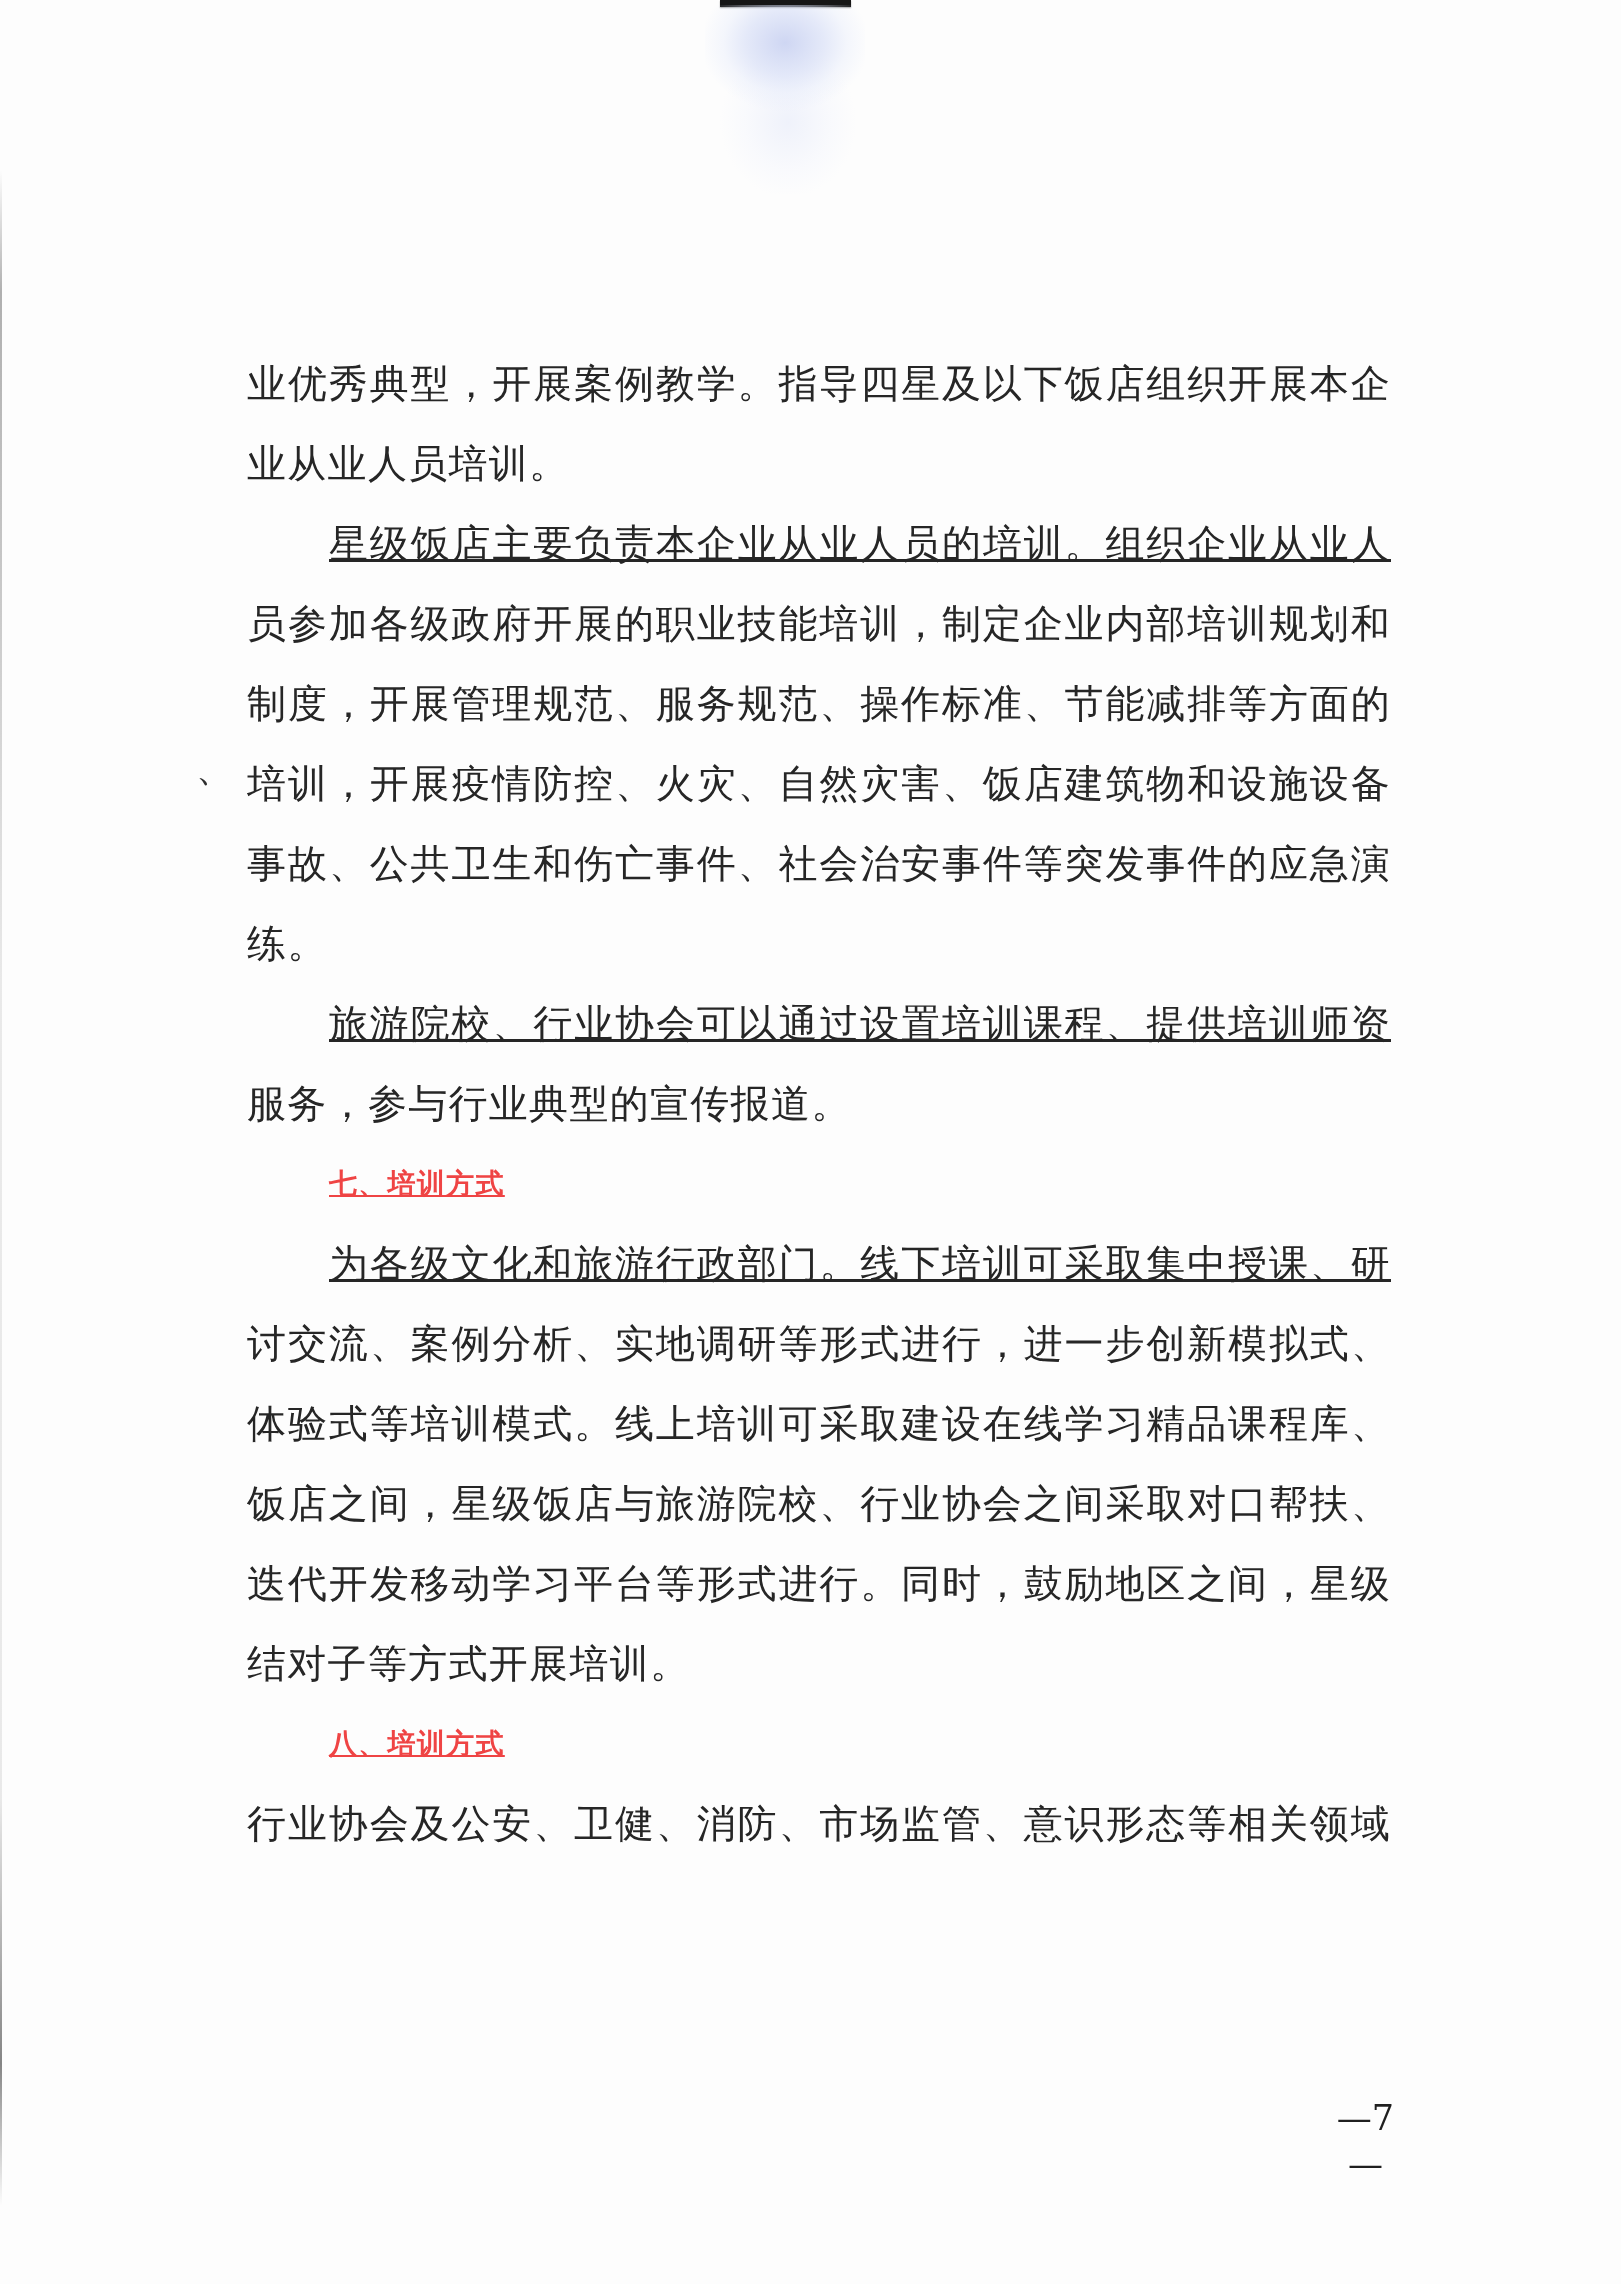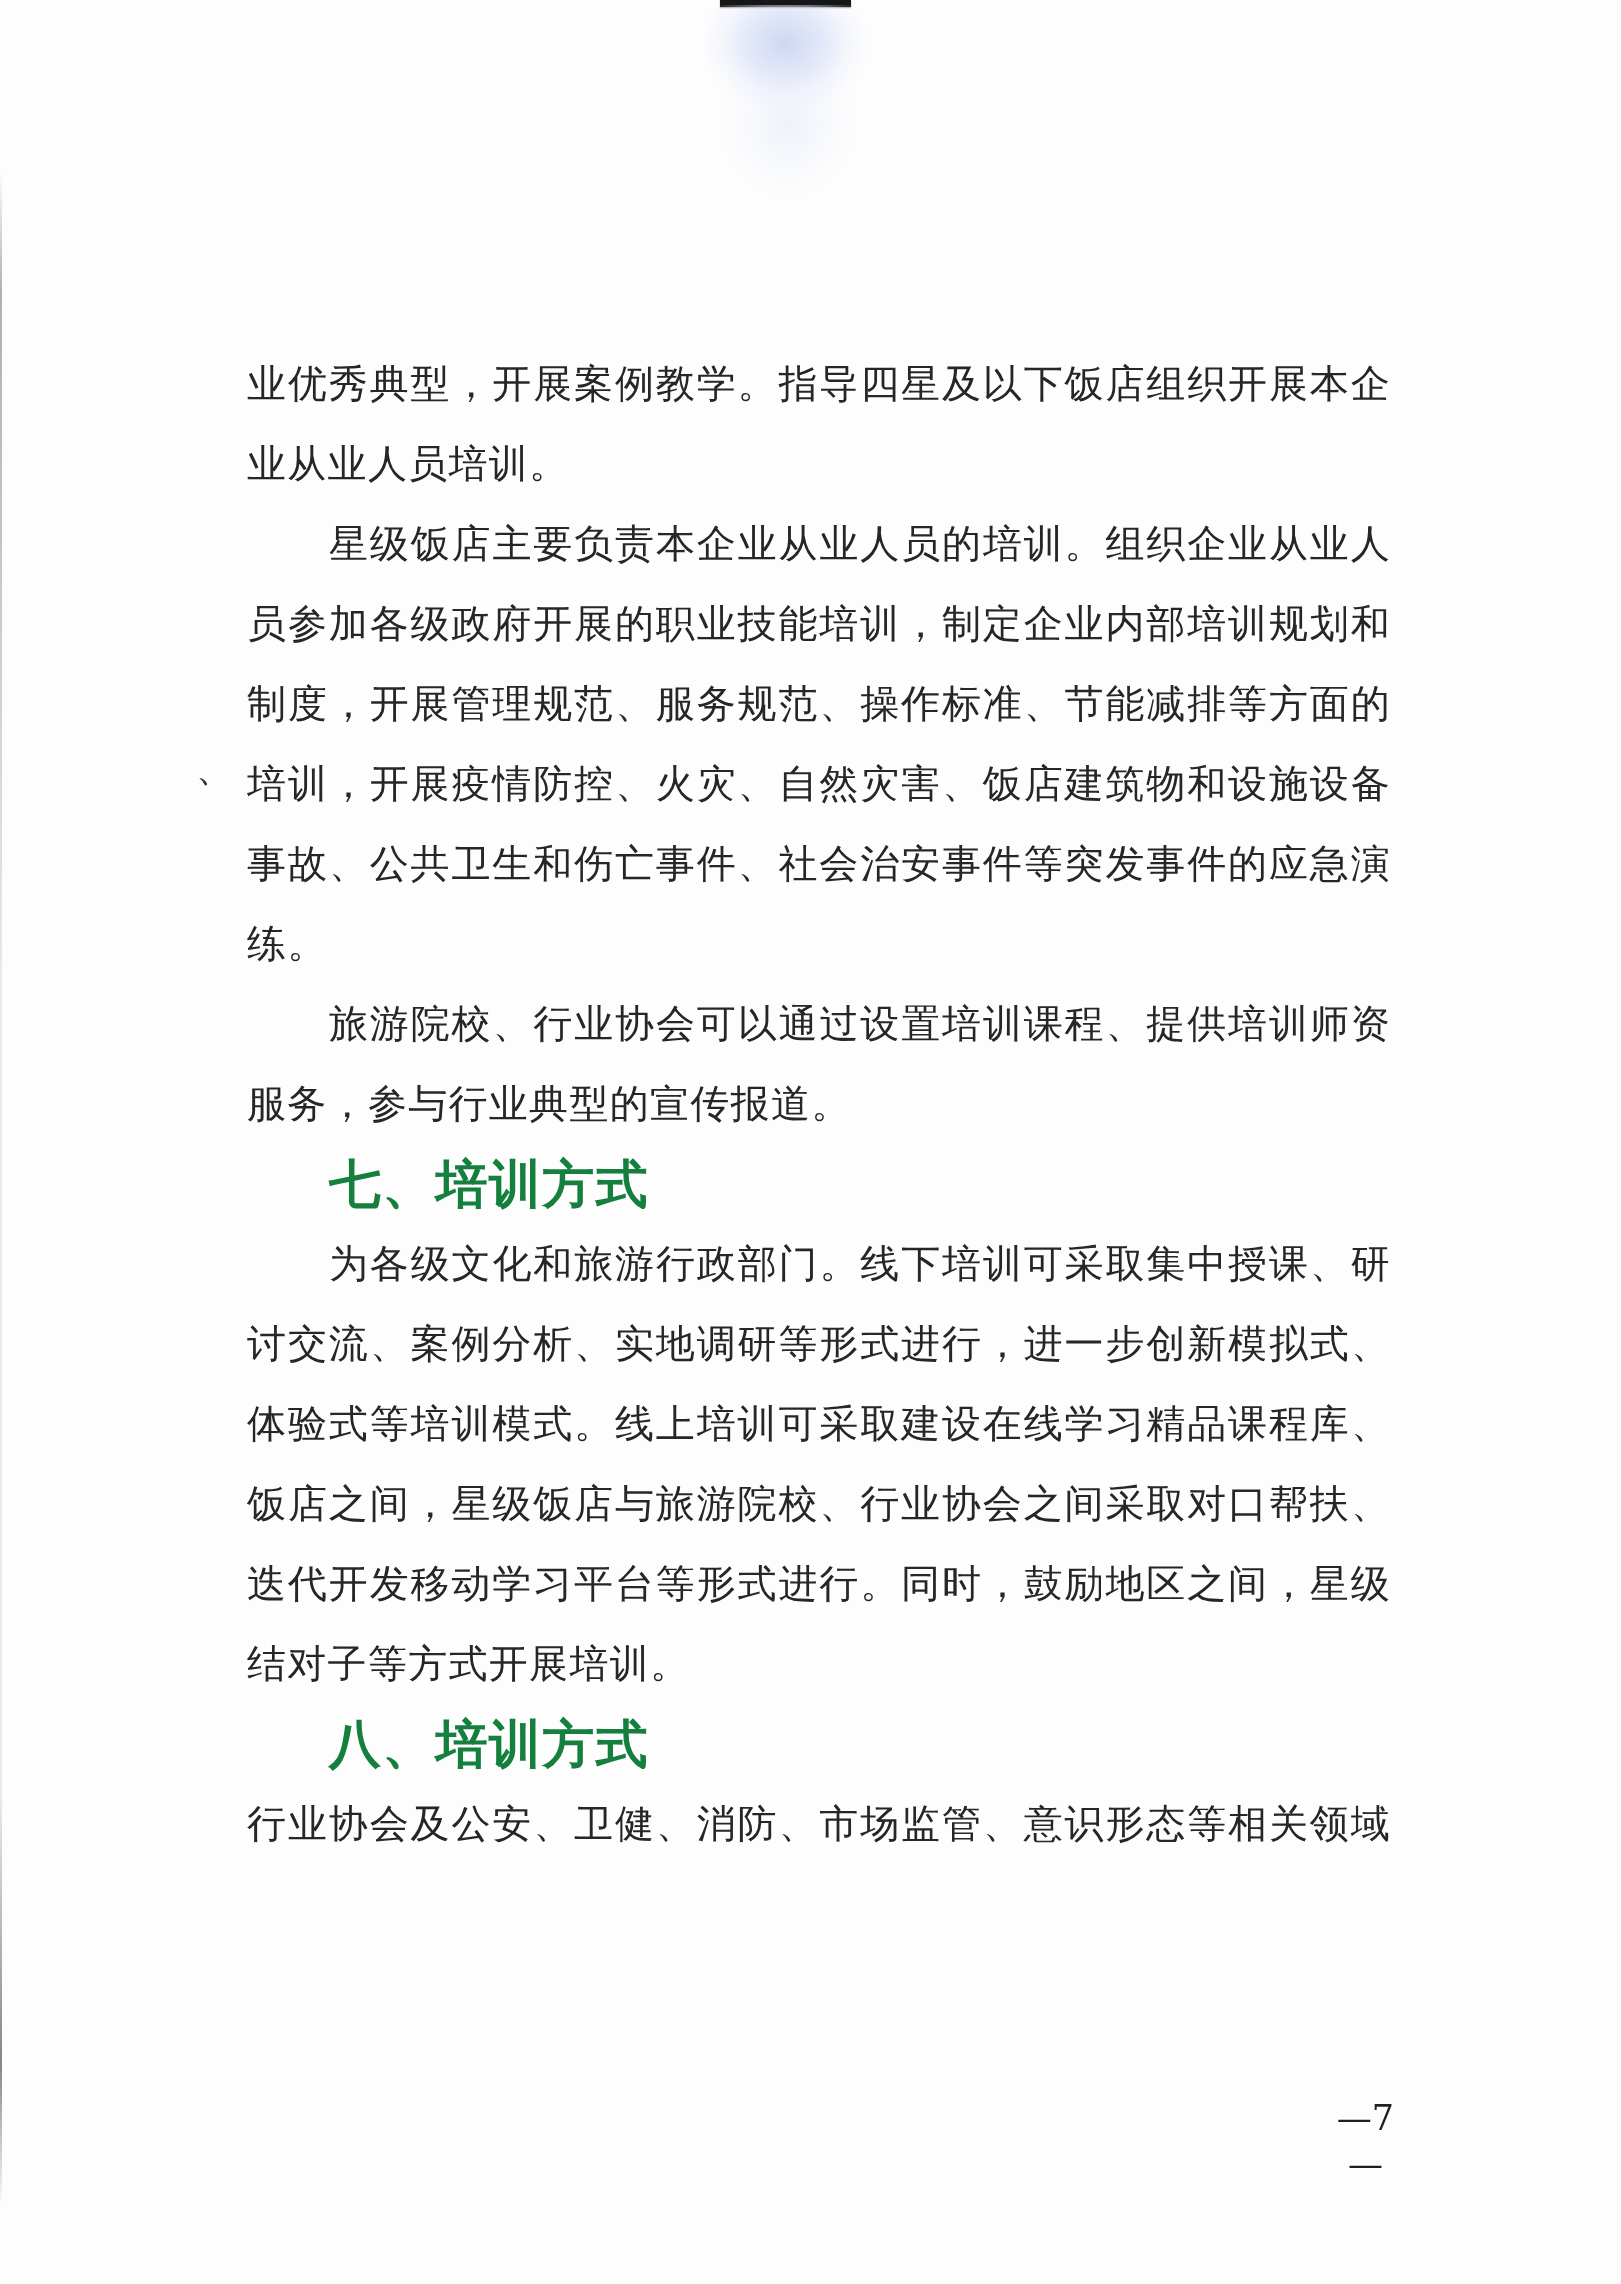--- a/index.html
+++ b/index.html
@@ -85,26 +85,27 @@
     margin-left: 12px;
   }
   .line.full {
     white-space: normal;
     text-align: justify;
     text-align-last: justify;
     overflow: hidden;
   }
   .line.indent {
     padding-left: 82px;
+    text-decoration: underline;
   }
   .line.heading {
     font-family: "DejaVu Sans", sans-serif;
     font-weight: 700;
-    font-size: 52px;
-    color: #15803d;
+    font-size: 28px;
+    color: #ef4444;
   }
 
   
   .pageno {
     position: absolute;
     left: 1320px;
     top: 2095px;
     width: 91px;
     height: 46px;
     line-height: 46px;

